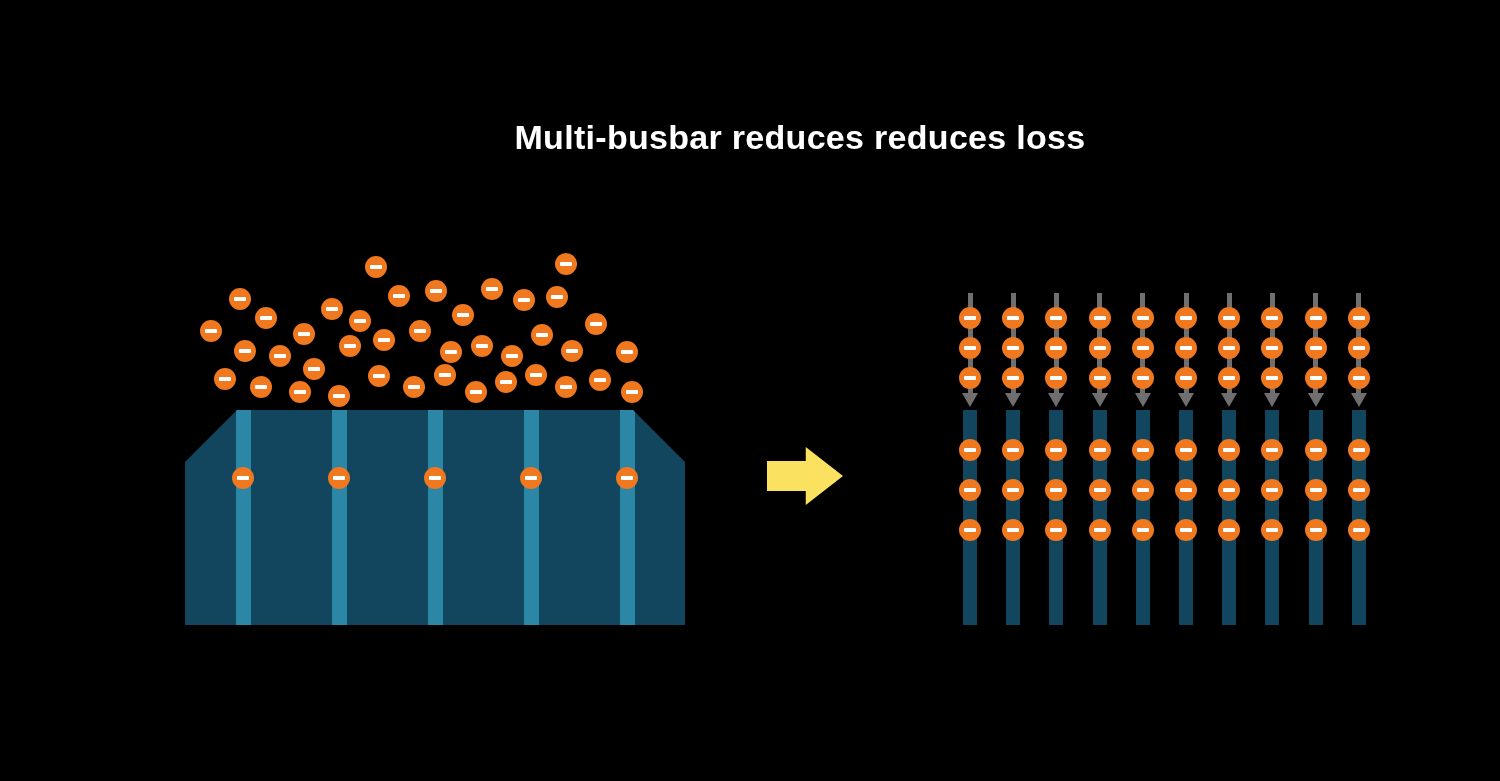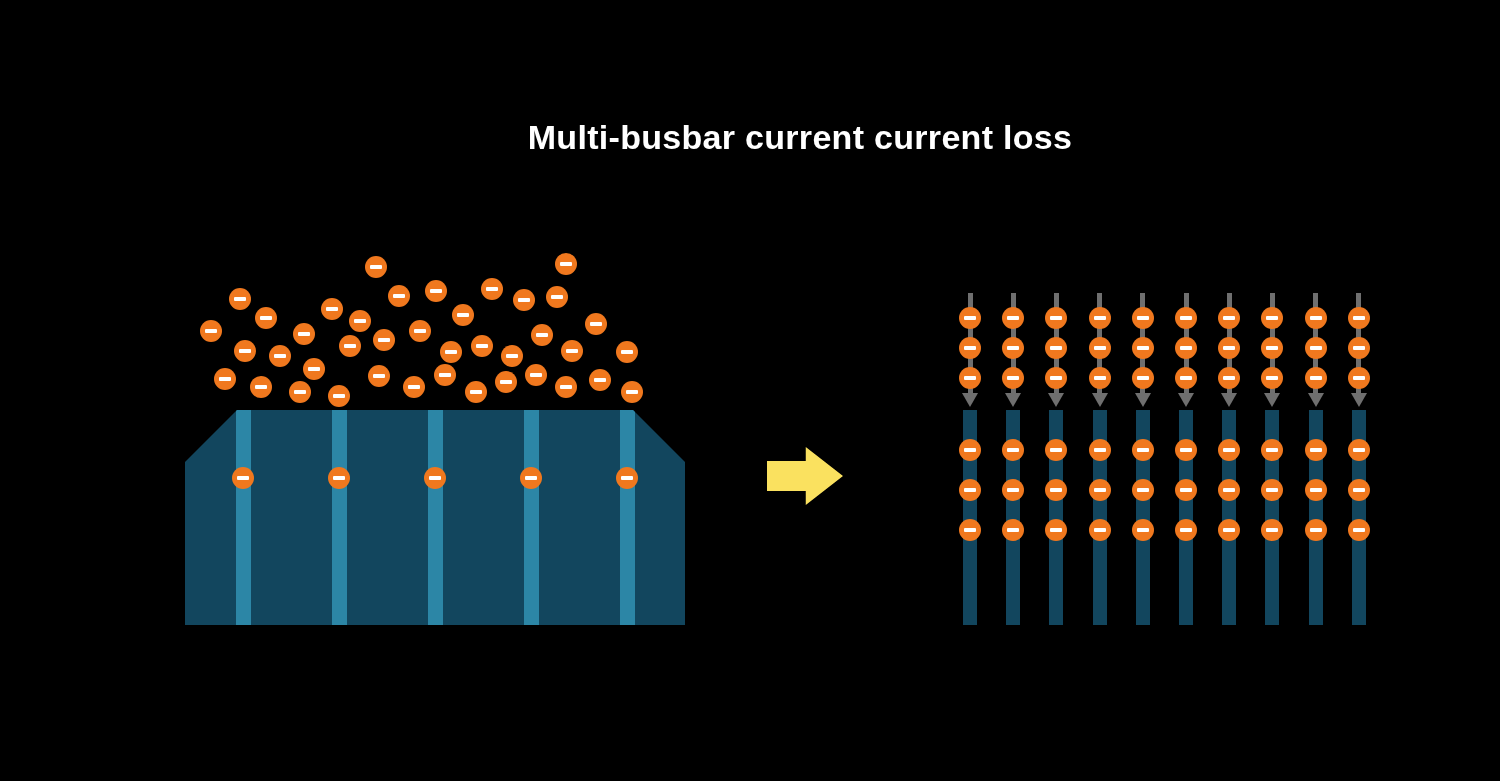--- a/index.html
+++ b/index.html
@@ -77,21 +77,21 @@
     bottom: 0;
     left: 0;
     width: 0;
     height: 0;
   }
 </style>
 </head>
 <body>
 
 <div class="stage" id="stage">
-  <h1 class="title">Multi-busbar current current loss</h1>
+  <h1 class="title">Multi-busbar reduces reduces loss</h1>
 <div class="cell" style="left: 185px; top: 410px; width: 500px; height: 215px; clip-path: polygon(52px 0px, 448px 0px, 500px 52px, 500px 215px, 0px 215px, 0px 52px);">
       <div class="stripe" style="left: 50.5px; width: 15px;"></div>
       <div class="stripe" style="left: 146.5px; width: 15px;"></div>
       <div class="stripe" style="left: 242.5px; width: 15px;"></div>
       <div class="stripe" style="left: 338.5px; width: 15px;"></div>
       <div class="stripe" style="left: 434.5px; width: 15px;"></div>
     </div>
     <div class="electron" style="left: 232px; top: 467px; width: 22px; height: 22px;"></div>
     <div class="electron" style="left: 328px; top: 467px; width: 22px; height: 22px;"></div>
     <div class="electron" style="left: 424px; top: 467px; width: 22px; height: 22px;"></div>

